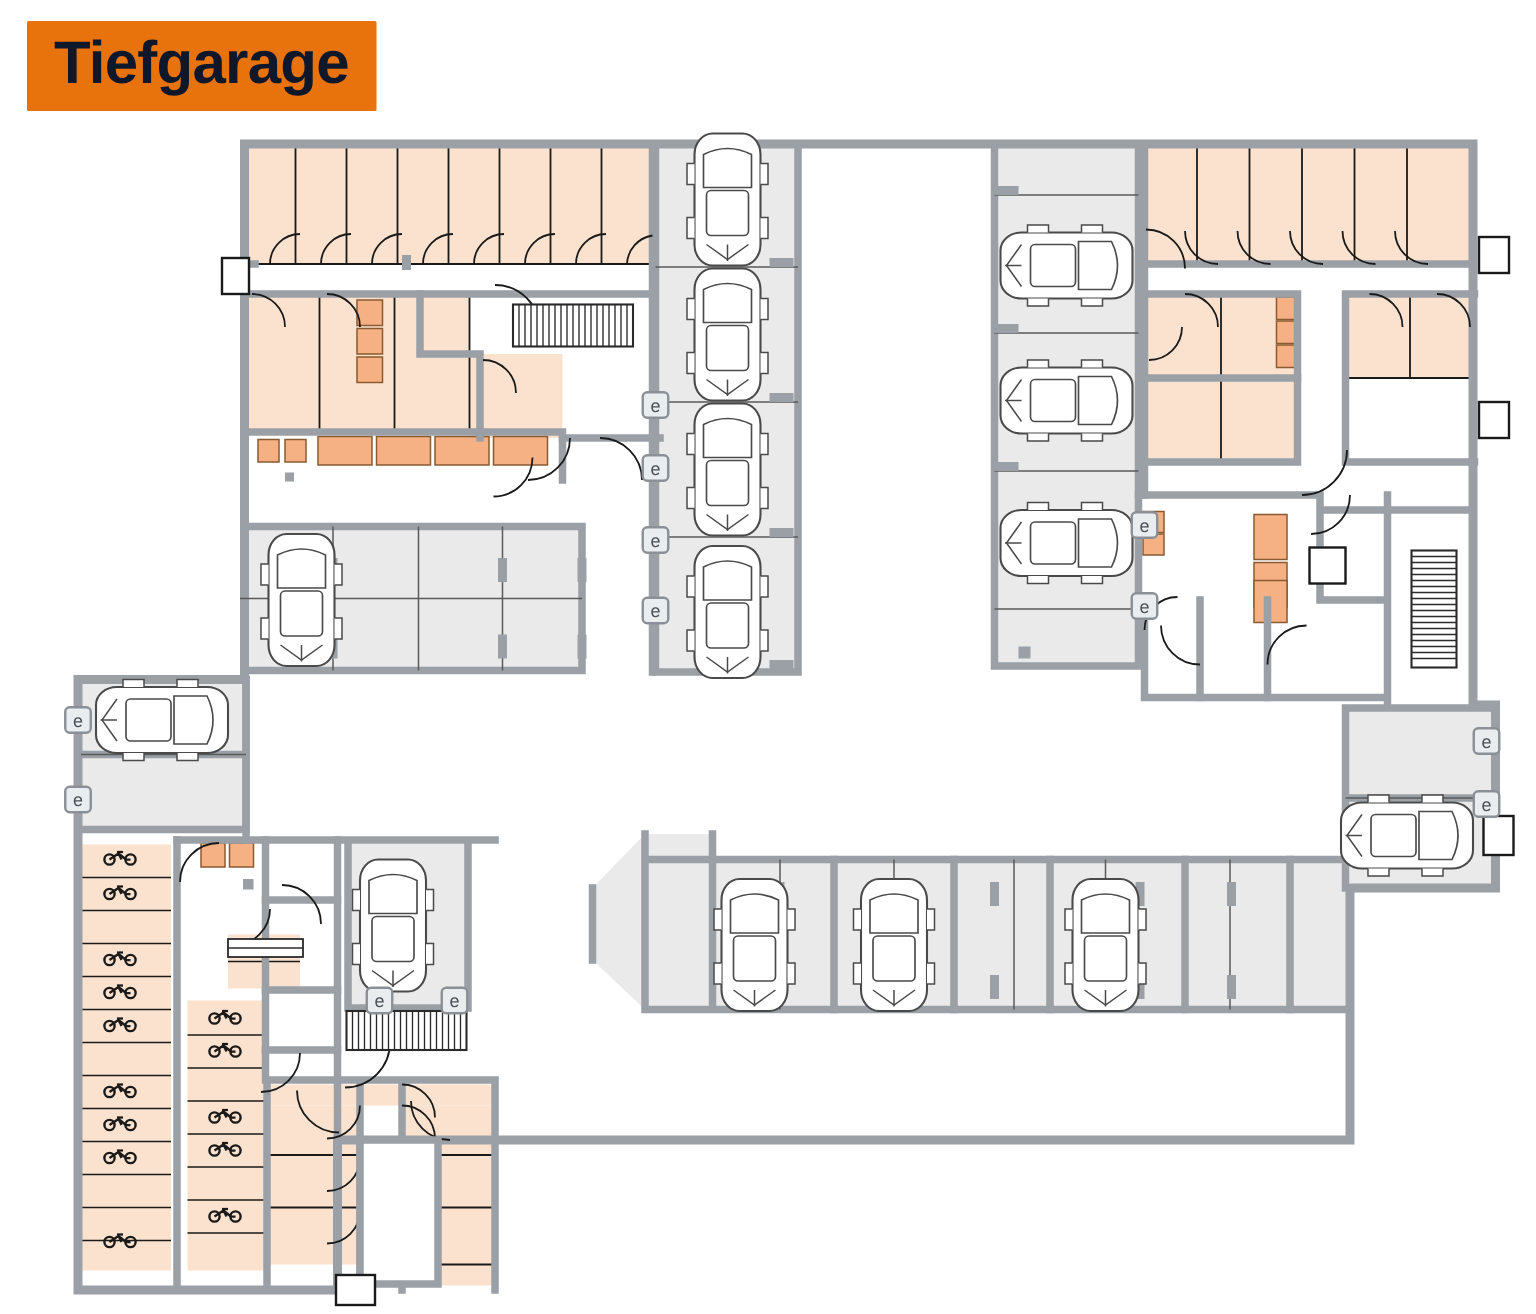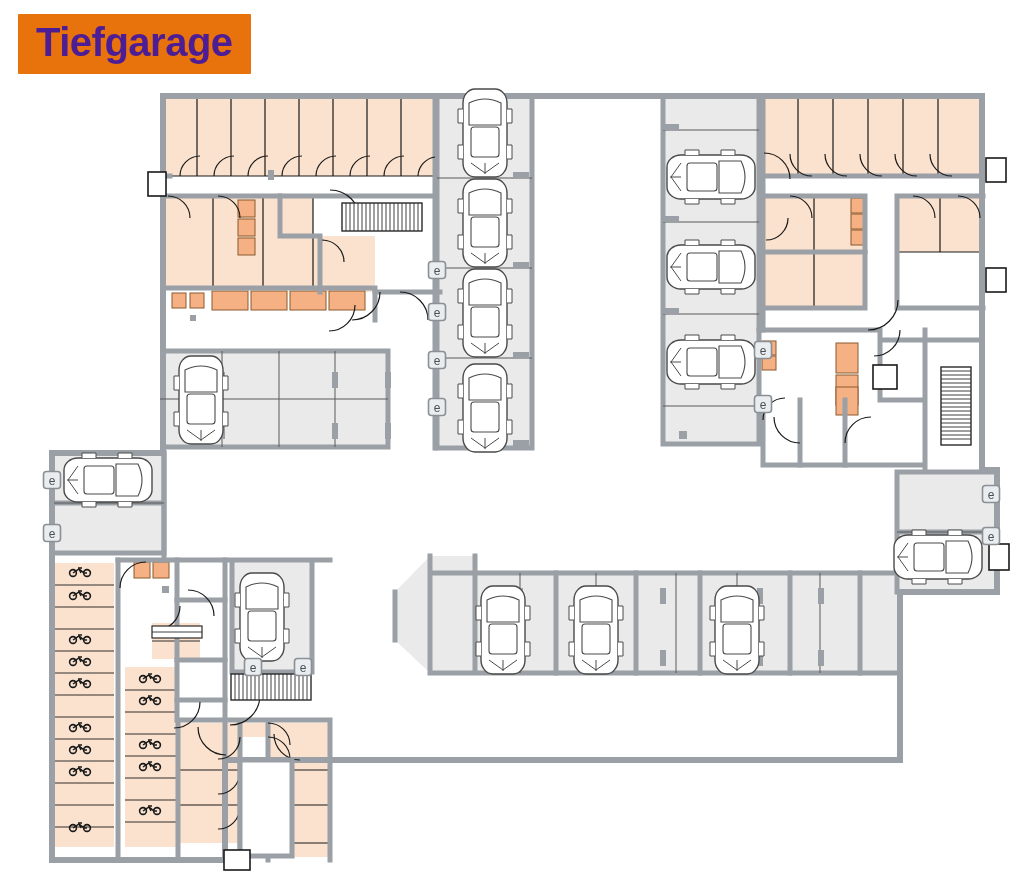--- a/index.html
+++ b/index.html
@@ -1,21 +1,21 @@
 <!DOCTYPE html>
 <html><head>
 <meta charset="utf-8">
 <style>
   html,body{margin:0;padding:0;background:#ffffff;}
   body{width:1024px;height:876px;position:relative;overflow:hidden;
        font-family:"Liberation Sans",sans-serif;}
   #plan-root{position:absolute;left:0;top:0;width:1024px;height:876px;}
   #title-banner{position:absolute;left:18px;top:14px;background:#E8730C;
        padding:6px 18px 10px 18px;border-radius:1px;}
-  #title-banner span{color:#4c1d95;font-size:40px;font-weight:bold;
+  #title-banner span{color:#0f172a;font-size:40px;font-weight:bold;
        letter-spacing:-0.5px;line-height:44px;display:block;}
   svg{position:absolute;left:0;top:0;}
 </style>
 </head>
 <body>
 
 <div id="plan-root">
 
   <svg width="1024" height="876" viewBox="0 0 1024 876">
 

